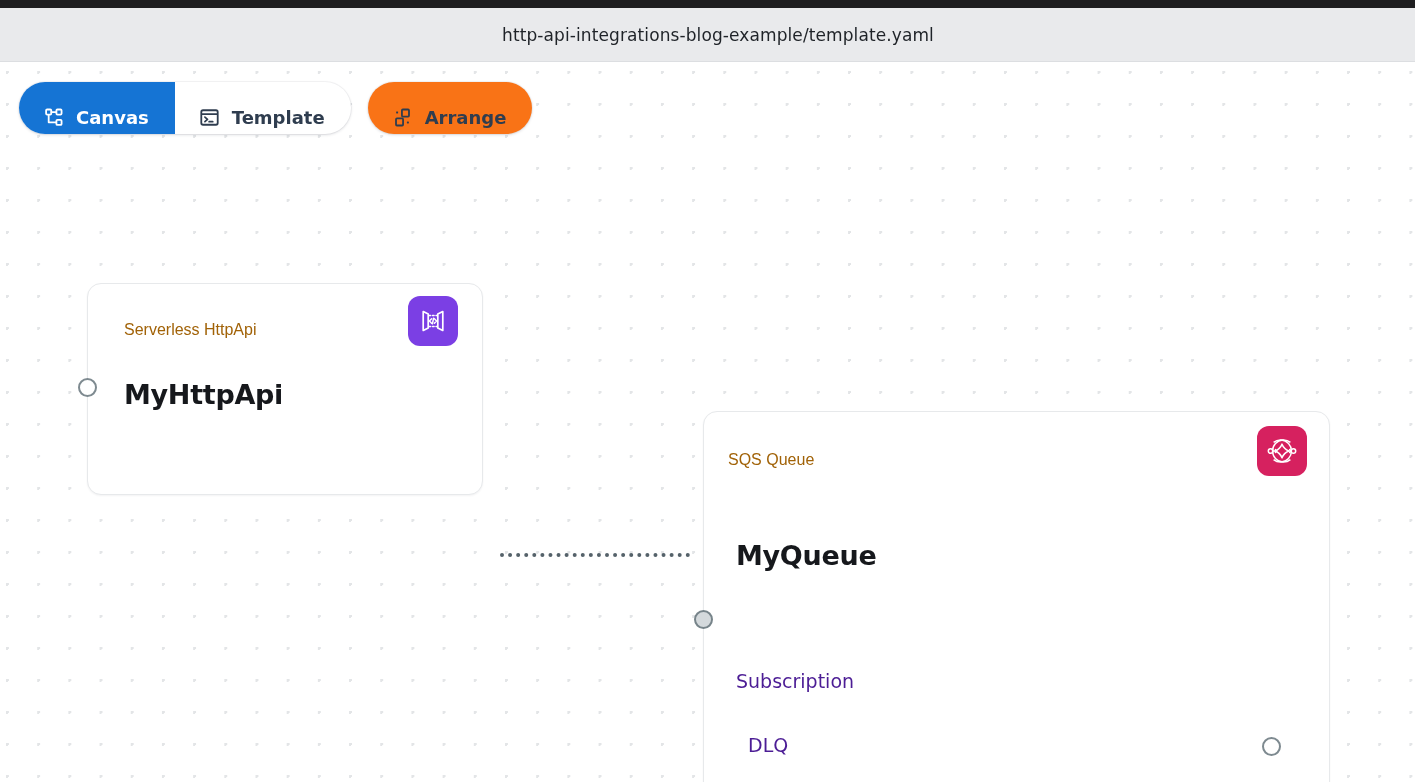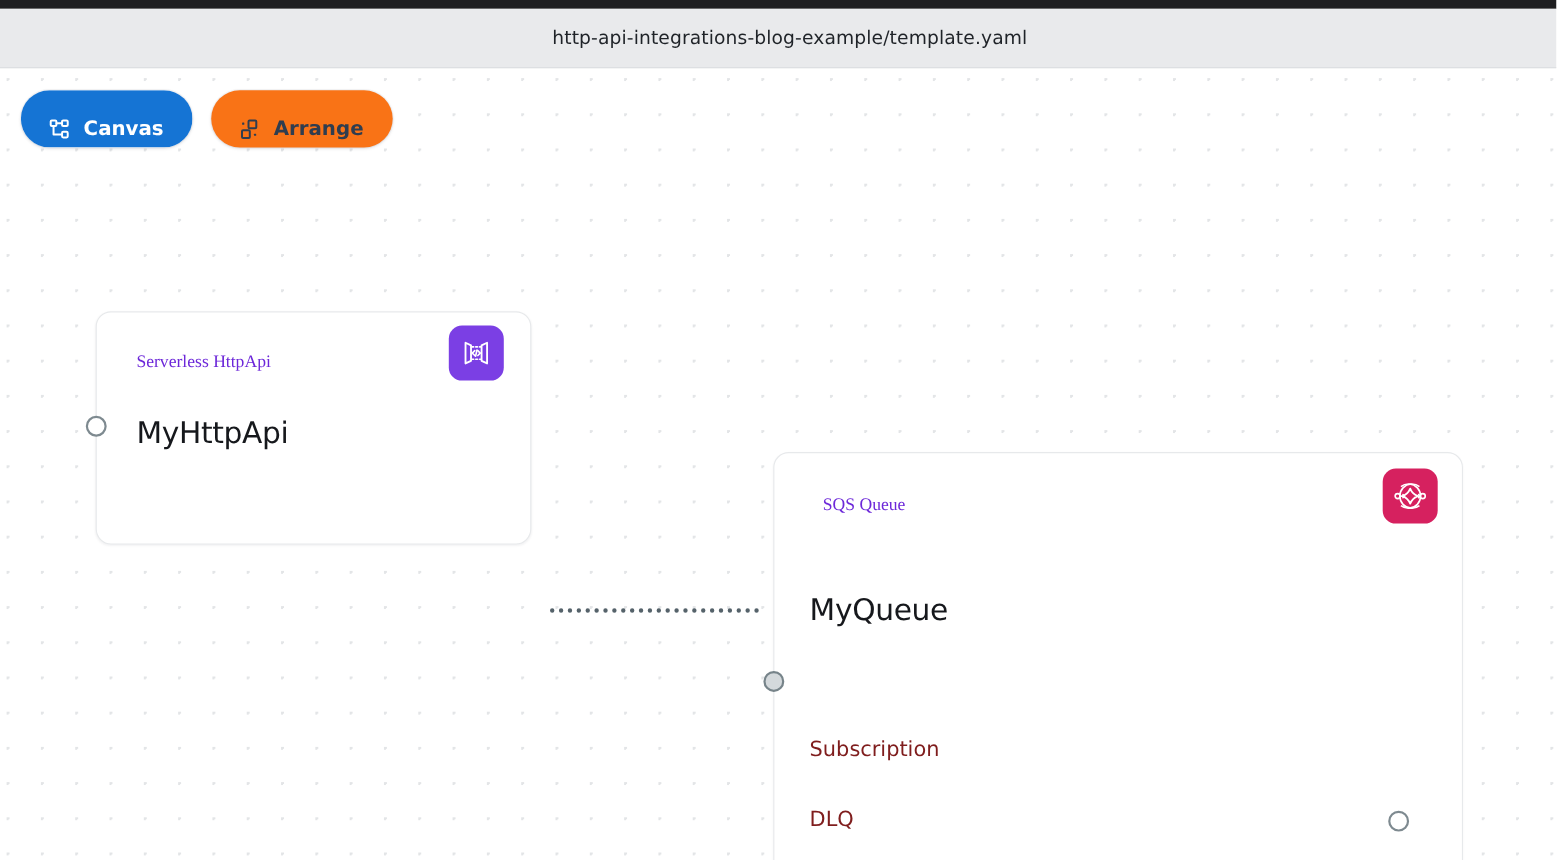--- a/index.html
+++ b/index.html
@@ -123,49 +123,49 @@
     background: #ffffff;
     border: 1px solid #e7e9eb;
     border-radius: 14px;
     box-sizing: border-box;
     box-shadow: 0 1px 2px rgba(16,24,40,0.05);
     z-index: 10;
   }
   .node-type {
     position: absolute;
     font-size: 16px;
-    color: #6d28d9;
-    font-family: Liberation Serif, serif;
+    color: #a16207;
+    font-family: Liberation Sans, sans-serif;
     white-space: nowrap;
   }
   .node-title {
     position: absolute;
     font-size: 27px;
-    font-weight: normal;
+    font-weight: bold;
     color: #16181c;
     font-family: "DejaVu Sans", "Liberation Sans", sans-serif;
     white-space: nowrap;
     letter-spacing: -0.3px;
   }
   .node-title.muted { color: #4a5058; }
 
   .node-badge {
     position: absolute;
     width: 50px;
     height: 50px;
     border-radius: 12px;
     display: flex;
     align-items: center;
     justify-content: center;
   }
 
   .node-row {
     position: absolute;
     font-size: 19px;
-    color: #7f1d1d;
+    color: #4c1d95;
     font-family: "DejaVu Sans", "Liberation Sans", sans-serif;
     white-space: nowrap;
   }
 
   
   .port {
     position: absolute;
     width: 19px;
     height: 19px;
     border-radius: 50%;
@@ -219,21 +219,21 @@
 
       <span class="node-title" style="left:36px; top:95px;">MyHttpApi</span>
 
       <span class="port" style="left:-10px; top:94px;"></span>
     </div>
 
 
     <div class="edge-line" style="left:500px; top:490px; width:190px;"></div>
 
     <div class="node" style="left:703px; top:348px; width:627px; height:397px;">
-      <span class="node-type" style="left:44px; top:39px;">SQS Queue</span>
+      <span class="node-type" style="left:24px; top:39px;">SQS Queue</span>
 
       <span class="node-badge" style="right:22px; top:14px; background:#d6215f;">
         <svg width="36" height="36" viewBox="0 0 36 36" aria-hidden="true">
           <path d="M9.6 9.4 A11 11 0 1 1 9.6 26.6" fill="none" stroke="#ffffff" stroke-width="1.5"></path>
           <path d="M26.4 9.4 A11 11 0 1 0 26.4 26.6" fill="none" stroke="#ffffff" stroke-width="1.5"></path>
 
           <path d="M18 11.2 C19.4 14.6 21.4 16.6 24.8 18 C21.4 19.4 19.4 21.4 18 24.8
                    C16.6 21.4 14.6 19.4 11.2 18 C14.6 16.6 16.6 14.6 18 11.2 Z" fill="none" stroke="#ffffff" stroke-width="1.6" stroke-linejoin="round"></path>
 
           <circle cx="6.6" cy="18" r="2.3" fill="none" stroke="#ffffff" stroke-width="1.5"></circle>
@@ -245,21 +245,21 @@
           <path d="M25.6 16.6 L27.1 18 L25.6 19.4" fill="none" stroke="#ffffff" stroke-width="1.4" stroke-linecap="round" stroke-linejoin="round"></path>
         </svg>
       </span>
 
       <span class="node-title" style="left:32px; top:108px;margin-top:20px;">MyQueue</span>
 
       <span class="port filled" style="left:-10px; top:198px;"></span>
 
       <span class="node-row" style="left:32px; top:258px;">Subscription</span>
 
-      <span class="node-row" style="left:32px; top:322px;">DLQ</span>
+      <span class="node-row" style="left:44px; top:322px;">DLQ</span>
 
       <span class="port" style="right:48px; top:325px;"></span>
     </div>
 
   </div>
 
   <div class="toolbar">
 
     <div class="seg-group">
 
@@ -269,20 +269,31 @@
             <rect x="2.2" y="2.6" width="5.4" height="5.4" rx="1.1" fill="none" stroke="#ffffff" stroke-width="1.9"></rect>
             <rect x="13.0" y="2.6" width="5.4" height="5.4" rx="1.1" fill="none" stroke="#ffffff" stroke-width="1.9"></rect>
             <rect x="13.0" y="13.4" width="5.4" height="5.4" rx="1.1" fill="none" stroke="#ffffff" stroke-width="1.9"></rect>
             <path d="M4.9 8.3 L4.9 16.1 L12.7 16.1" fill="none" stroke="#ffffff" stroke-width="1.9" stroke-linecap="round" stroke-linejoin="round"></path>
             <line x1="7.8" y1="5.3" x2="12.8" y2="5.3" stroke="#ffffff" stroke-width="1.9" stroke-linecap="round"></line>
           </svg>
         </span>
         <span>Canvas</span>
       </button>
 
+      <button class="seg-btn">
+        <span class="icon-slot">
+          <svg width="21" height="21" viewBox="0 0 22 22" aria-hidden="true">
+            <rect x="2.4" y="3.4" width="17.2" height="15.2" rx="1.8" fill="none" stroke="#2f3d4f" stroke-width="1.9"></rect>
+            <line x1="2.4" y1="7.4" x2="19.6" y2="7.4" stroke="#2f3d4f" stroke-width="1.7"></line>
+            <path d="M6.2 10.6 L8.9 13.0 L6.2 15.4" fill="none" stroke="#2f3d4f" stroke-width="1.8" stroke-linecap="round" stroke-linejoin="round"></path>
+            <line x1="10.6" y1="15.4" x2="14.4" y2="15.4" stroke="#2f3d4f" stroke-width="1.8" stroke-linecap="round"></line>
+          </svg>
+        </span>
+        <span>Template</span>
+      </button>
 
     </div>
 
     <div class="pill-group">
       <button class="seg-btn">
         <span class="icon-slot">
           <svg width="21" height="21" viewBox="0 0 22 22" aria-hidden="true">
             <rect x="10.4" y="2.6" width="7.4" height="7.4" rx="1.0" fill="none" stroke="#2f3d4f" stroke-width="1.9"></rect>
             <rect x="4.2" y="12.0" width="7.4" height="7.4" rx="1.0" fill="none" stroke="#2f3d4f" stroke-width="1.9"></rect>
             <rect x="4.3" y="4.6" width="2.1" height="2.1" rx="0.5" fill="#2f3d4f"></rect>

